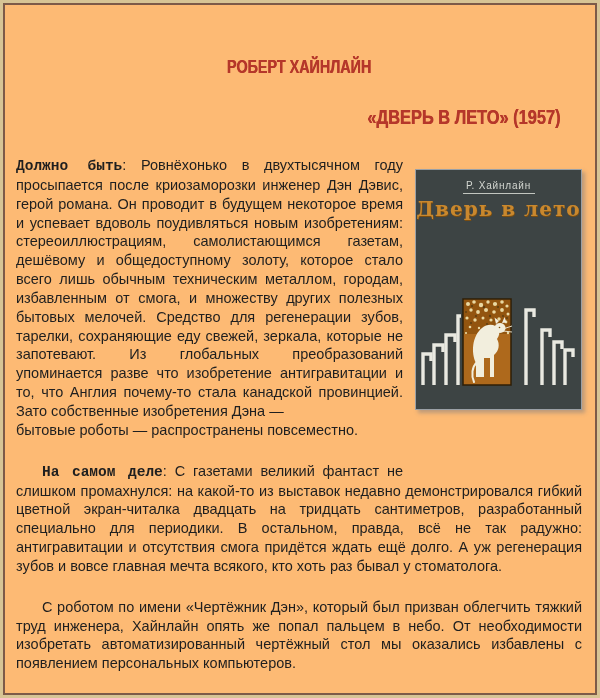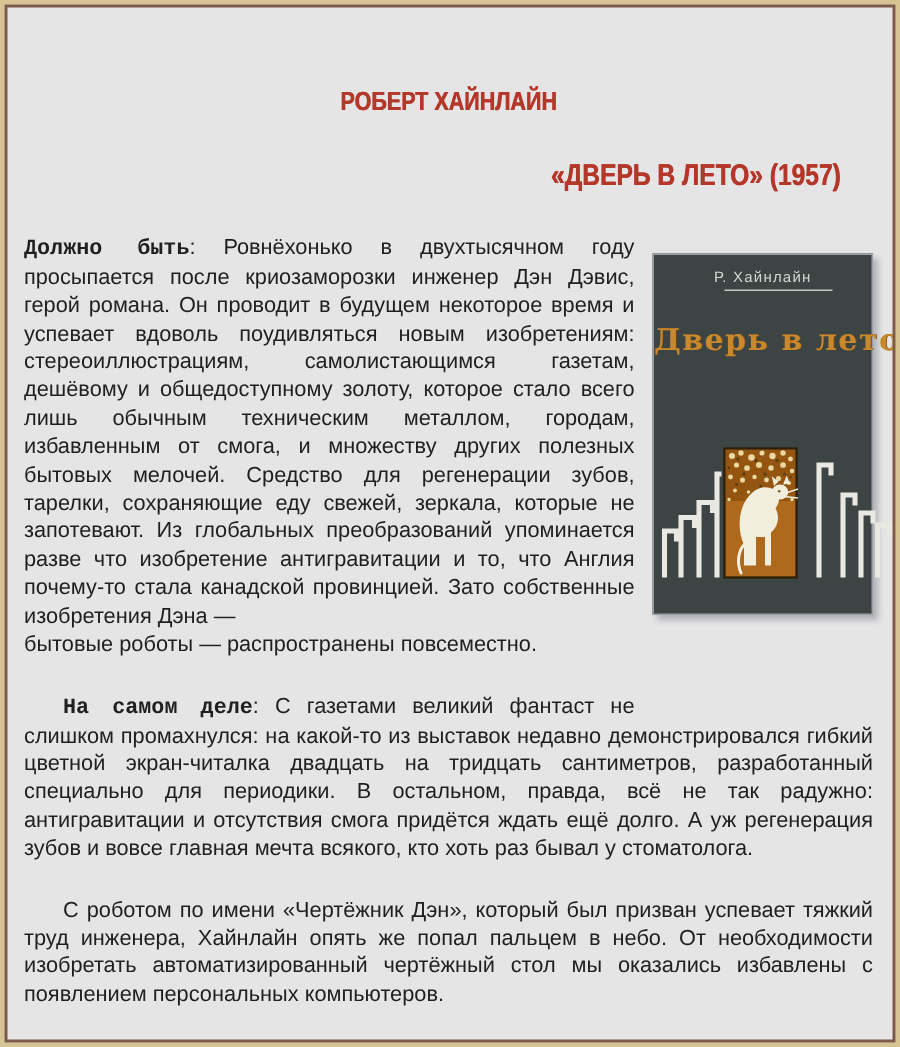--- a/index.html
+++ b/index.html
@@ -6,21 +6,21 @@
   html, body { width: 600px; height: 698px; overflow: hidden; }
   body {
     background: #d7c495;
     padding: 3px;
     font-family: "Liberation Sans", sans-serif;
   }
   .page {
     width: 594px;
     height: 692px;
     border: 2px solid #7d5a48;
-    background: #e5e5e5;
+    background: #fdba74;
     padding: 0 13px 0 11px;
     overflow: hidden;
   }
   .heading-1 { text-align: center; margin-top: 52px; }
   .heading-2 { text-align: right; margin-top: 28px; }
   .heading-1 span, .heading-2 span {
     display: inline-block;
     color: #b5372a;
     font-weight: bold;
     transform: scaleX(0.82);
@@ -30,21 +30,21 @@
   }
   .heading-1 span { font-size: 17.5px; }
   .heading-2 span { font-size: 20px; }
   .article { margin-top: 27px; color: #1f1f1f; font-size: 14.5px; line-height: 1.3; }
   .article p { text-align: justify; }
   p.p-follow { margin-top: 22px; text-indent: 26px; }
   .lead { font-weight: bold; font-family: Liberation Mono, monospace; }
 
   .cover {
     float: right;
-    width: 147px;
+    width: 167px;
     height: 241px;
     margin: 13px 0 52px 12px;
     background: #3d4444;
     border: 1px solid #9aa0a6;
     box-shadow: 3px 3px 4px rgba(110,115,128,0.45);
     position: relative;
   }
   .cover-author {
     position: absolute;
     top: 9px; left: 0; right: 0;
@@ -63,21 +63,20 @@
     position: absolute;
     top: 26px; left: 0; right: 0;
     text-align: center;
     font-family: "DejaVu Serif", serif;
     font-weight: bold;
     font-size: 20px;
     color: #c9882e;
     letter-spacing: 1px;
     text-shadow: 0.5px 0.5px 0 #7a4d10;
     white-space: nowrap;
-    margin-top: 17px;
   }
   .cover-art { position: absolute; left: 0; top: 0; }
 </style>
 </head>
 <body>
 
 <div class="page">
 
   <div class="heading-1">
     <span>РОБЕРТ ХАЙНЛАЙН</span>
@@ -171,16 +170,16 @@
             <line x1="87" y1="161" x2="96" y2="162"></line>
           </g>
         </g>
       </svg>
     </div>
 
     <p><span class="lead">Должно быть</span><span>: Ровнёхонько в двухтысячном году просыпается после криозаморозки инженер Дэн Дэвис, герой романа. Он проводит в будущем некоторое время и успевает вдоволь поудивляться новым изобретениям: стереоиллюстрациям, самолистающимся газетам, дешёвому и общедоступному золоту, которое стало всего лишь обычным техническим металлом, городам, избавленным от смога, и множеству других полезных бытовых мелочей. Средство для регенерации зубов, тарелки, сохраняющие еду свежей, зеркала, которые не запотевают. Из глобальных преобразований упоминается разве что изобретение антигравитации и то, что Англия почему-то стала канадской провинцией. Зато собственные изобретения Дэна —</span><br><span>бытовые роботы — распространены повсеместно.</span></p>
 
     <p class="p-follow"><span class="lead">На самом деле</span><span>: С газетами великий фантаст не слишком промахнулся: на какой-то из выставок недавно демонстрировался гибкий цветной экран-читалка двадцать на тридцать сантиметров, разработанный специально для периодики. В остальном, правда, всё не так радужно: антигравитации и отсутствия смога придётся ждать ещё долго. А уж регенерация зубов и вовсе главная мечта всякого, кто хоть раз бывал у стоматолога.</span></p>
 
-    <p class="p-follow"><span>С роботом по имени «Чертёжник Дэн», который был призван успевает тяжкий труд инженера, Хайнлайн опять же попал пальцем в небо. От необходимости изобретать автоматизированный чертёжный стол мы оказались избавлены с появлением персональных компьютеров.</span></p>
+    <p class="p-follow"><span>С роботом по имени «Чертёжник Дэн», который был призван облегчить тяжкий труд инженера, Хайнлайн опять же попал пальцем в небо. От необходимости изобретать автоматизированный чертёжный стол мы оказались избавлены с появлением персональных компьютеров.</span></p>
 
   </div>
 </div>
 
 </body></html>

